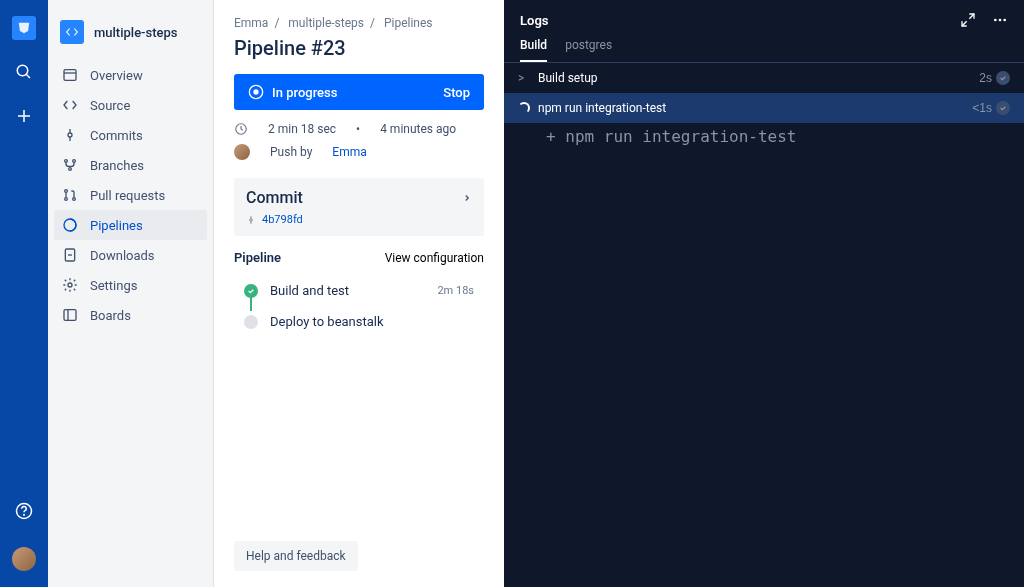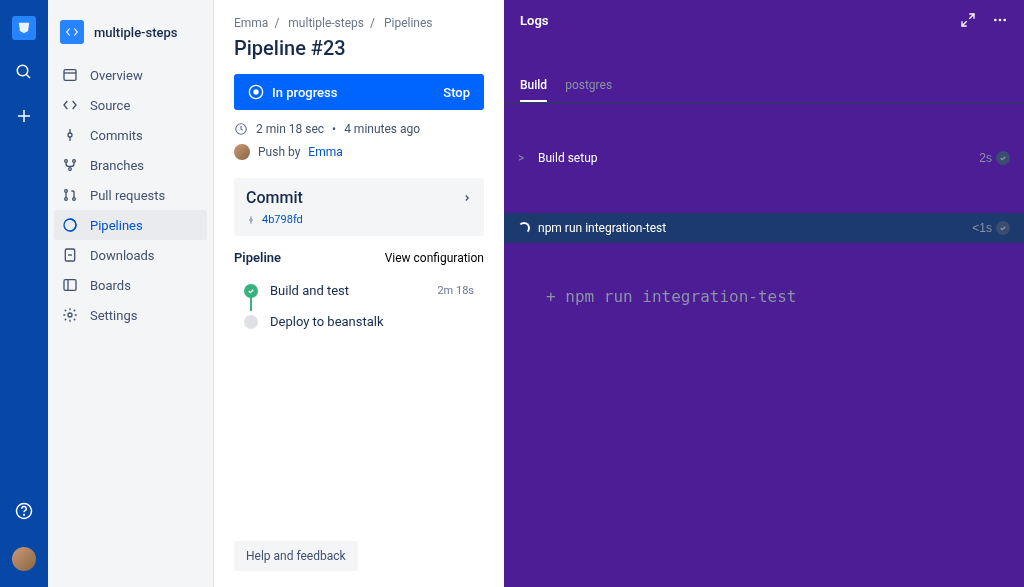--- a/index.html
+++ b/index.html
@@ -16,41 +16,41 @@
 .nav-item { display:flex; align-items:center; padding:7px 14px; font-size:13px; color:#42526E; cursor:pointer; gap:12px; }
 .nav-item.active { background:#E9EBEF; color:#0052CC; border-radius:3px; margin:0 6px; padding:7px 8px; }
 .nav-item svg { width:16px; height:16px; flex-shrink:0; }
 .main { flex:0 0 290px; width:290px; padding:16px 20px; overflow:hidden; display:flex; flex-direction:column; }
 .crumbs { font-size:12px; color:#6B778C; margin-bottom:6px; }
 .crumbs span { cursor:pointer; }
 .crumbs .sep { margin:0 6px; color:#6B778C; }
 h1 { font-size:20px; font-weight:500; color:#172B4D; margin-bottom:14px; }
 .status-banner { background:#0065FF; color:#fff; border-radius:3px; padding:10px 14px; display:flex; align-items:center; font-size:13px; font-weight:500; margin-bottom:12px; }
 .status-banner .stop { margin-left:auto; cursor:pointer; }
-.meta-row { display:flex; align-items:center; gap:8px; font-size:12px; color:#42526E; margin-bottom:8px; }
+.meta-row { display:flex; align-items:center; gap:20px; font-size:12px; color:#42526E; margin-bottom:8px; }
 .meta-row .link { color:#0052CC; cursor:pointer; }
 .meta-avatar { width:16px; height:16px; border-radius:50%; background:linear-gradient(135deg,#c97,#864); }
 .commit-panel { background:#F4F5F7; border-radius:3px; padding:10px 12px; margin-top:10px; margin-bottom:14px; cursor:pointer; }
 .commit-panel .hdr { display:flex; align-items:center; font-size:16px; font-weight:500; color:#172B4D; }
 .commit-panel .hdr svg { margin-left:auto; }
 .commit-hash { font-family:SFMono-Regular,Menlo,monospace; font-size:11px; color:#0052CC; margin-top:6px; display:flex; align-items:center; gap:6px; }
 .section-hdr { display:flex; align-items:center; font-size:13px; font-weight:600; color:#172B4D; margin-bottom:10px; }
 .section-hdr .link { margin-left:auto; font-size:12px; font-weight:400; color:#000000; cursor:pointer; }
 .steps { position:relative; }
 .step { display:flex; align-items:center; padding:8px 10px; font-size:13px; color:#172B4D; position:relative; }
 .step.active { background:#F4F5F7; border-radius:3px; }
 .step .dot { width:14px; height:14px; border-radius:50%; margin-right:12px; display:flex; align-items:center; justify-content:center; z-index:1; }
 .step .dot.success { background:#36B37E; color:#fff; }
 .step .dot.running { background:#0065FF; color:#fff; }
 .step .dot.pending { background:#DFE1E6; }
 .step .time { margin-left:auto; font-size:11px; color:#6B778C; }
 .step-line { position:absolute; left:16px; top:12px; bottom:12px; width:2px; background:#36B37E; z-index:0; }
 .step-line.gray { background:#DFE1E6; }
 .help { margin-top:auto; background:#F4F5F7; padding:8px 12px; font-size:12px; color:#42526E; border-radius:3px; cursor:pointer; width:fit-content; }
-.logs { flex:1; background:#4c1d95; color:#B3BAC5; display:flex; flex-direction:column; font-size:12px; min-width:0;gap:40px; }
+.logs { flex:1; background:#0f172a; color:#B3BAC5; display:flex; flex-direction:column; font-size:12px; min-width:0; }
 .logs-hdr { display:flex; align-items:center; padding:12px 16px 0 16px; }
 .logs-title { color:#fff; font-size:13px; font-weight:600; }
 .logs-actions { margin-left:auto; display:flex; gap:16px; }
 .logs-actions svg { cursor:pointer; }
 .logs-tabs { display:flex; gap:18px; padding:10px 32px 0 16px; border-bottom:1px solid #2C3E5D; }
 .logs-tab { padding-bottom:8px; font-size:12px; color:#8993A4; cursor:pointer; }
 .logs-tab.active { color:#fff; border-bottom:2px solid #fff; font-weight:500; }
 .log-row { display:flex; align-items:center; padding:8px 14px; font-family:SFMono-Regular,Menlo,monospace; font-size:12px; }
 .log-row.hl { background:#1D3A6E; }
 .log-row .caret { width:12px; margin-right:8px; color:#8993A4; }
@@ -154,31 +154,31 @@
   </div>
   <div class="nav-item">
     <svg viewBox="0 0 24 24" fill="none" stroke="currentColor" stroke-width="2">
         <rect x="5" y="3" width="14" height="18" rx="2"></rect>
         <line x1="9" y1="12" x2="15" y2="12"></line>
       </svg>
     <span>Downloads</span>
   </div>
   <div class="nav-item">
     <svg viewBox="0 0 24 24" fill="none" stroke="currentColor" stroke-width="2">
+        <circle cx="12" cy="12" r="3"></circle>
+        <path d="M12 2v3M12 19v3M4.2 4.2l2.1 2.1M17.7 17.7l2.1 2.1M2 12h3M19 12h3M4.2 19.8l2.1-2.1M17.7 6.3l2.1-2.1"></path>
+      </svg>
+    <span>Settings</span>
+  </div>
+  <div class="nav-item">
+    <svg viewBox="0 0 24 24" fill="none" stroke="currentColor" stroke-width="2">
         <rect x="3" y="4" width="18" height="16" rx="2"></rect>
         <line x1="9" y1="4" x2="9" y2="20"></line>
       </svg>
     <span>Boards</span>
-  </div>
-  <div class="nav-item">
-    <svg viewBox="0 0 24 24" fill="none" stroke="currentColor" stroke-width="2">
-        <circle cx="12" cy="12" r="3"></circle>
-        <path d="M12 2v3M12 19v3M4.2 4.2l2.1 2.1M17.7 17.7l2.1 2.1M2 12h3M19 12h3M4.2 19.8l2.1-2.1M17.7 6.3l2.1-2.1"></path>
-      </svg>
-    <span>Settings</span>
   </div>
 </div>
 
 <div class="main">
   <div class="crumbs">
     <span>Emma</span><span class="sep">/</span>
     <span>multiple-steps</span><span class="sep">/</span>
     <span>Pipelines</span>
   </div>
   <h1>Pipeline #23</h1>

